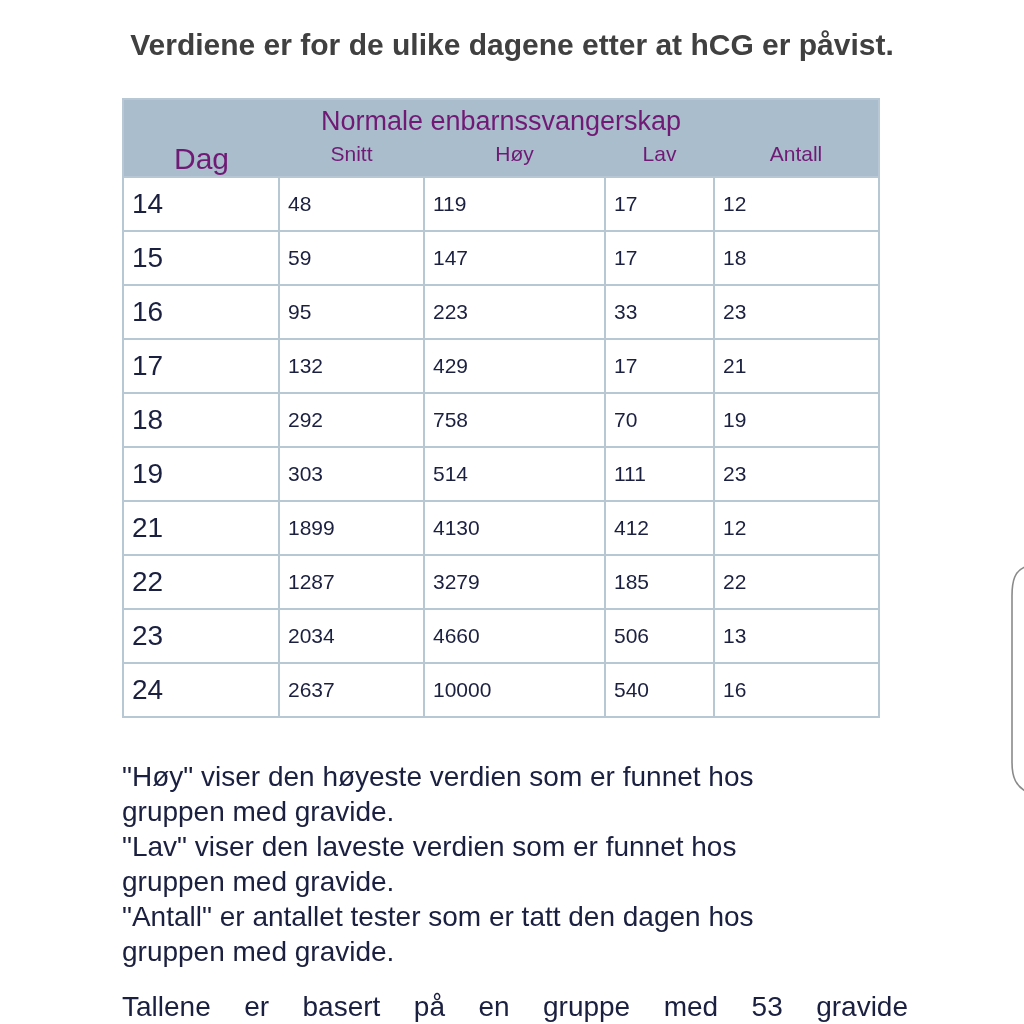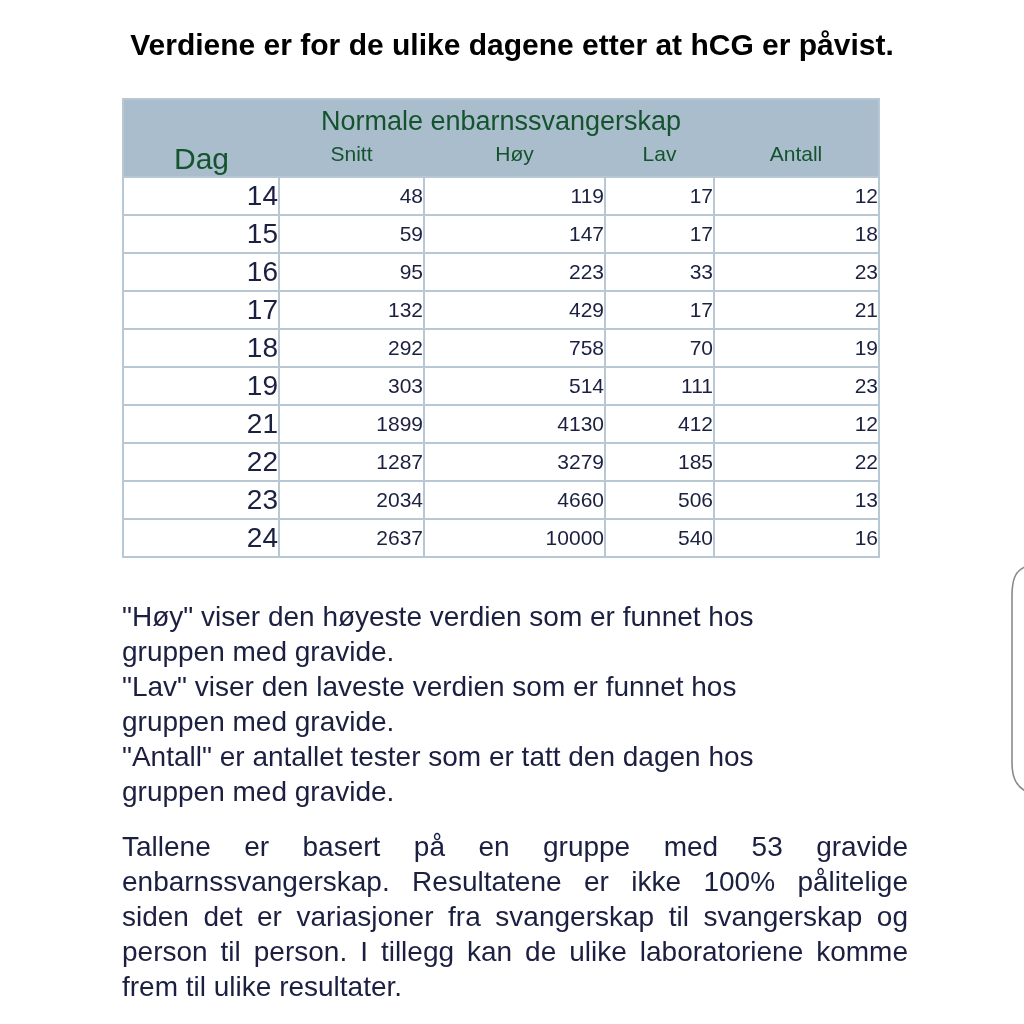--- a/index.html
+++ b/index.html
@@ -12,39 +12,39 @@
     font-family: "Liberation Sans", "DejaVu Sans", sans-serif;
     color: #1b2040;
     position: relative;
   }
   .page-title {
     margin: 28px 60px 0 60px;
     text-align: center;
     font-size: 30px;
     line-height: 34px;
     font-weight: bold;
-    color: #000000;
+    color: #404040;
   }
   .hcg-table {
     margin-left: 122px;
     margin-top: 36px;
     width: 756px;
     border-collapse: collapse;
     table-layout: fixed;
   }
   .hcg-table col.c-dag    { width: 156px; }
   .hcg-table col.c-snitt  { width: 145px; }
   .hcg-table col.c-hoy    { width: 181px; }
   .hcg-table col.c-lav    { width: 109px; }
   .hcg-table col.c-antall { width: 165px; }
 
   .hcg-table thead th {
     background: #a9bdcc;
     font-weight: normal;
-    color: #14532d;
+    color: #701a75;
     border: none;
   }
   .hcg-table { border: 2px solid #b7c7d3; }
   .hcg-table th.tbl-caption {
     font-size: 27px;
     height: 42px;
     text-align: center;
     vertical-align: middle;
     padding: 0;
   }
@@ -54,24 +54,24 @@
     text-align: center;
     vertical-align: top;
     padding: 0;
   }
   .hcg-table tr.col-headers th.h-dag {
     font-size: 30px;
   }
   .hcg-table tbody td {
     border: 2px solid #b7c7d3;
     height: 36px;
-    text-align: right;
+    text-align: left;
     vertical-align: middle;
     font-size: 21px;
-    padding: 0;
+    padding: 8px;
     background: #ffffff;
   }
   .hcg-table tbody td.d-dag {
     font-size: 28px;
   }
   .notes {
     margin: 41px 0 0 122px;
     width: 724px;
   }
   .notes p {

